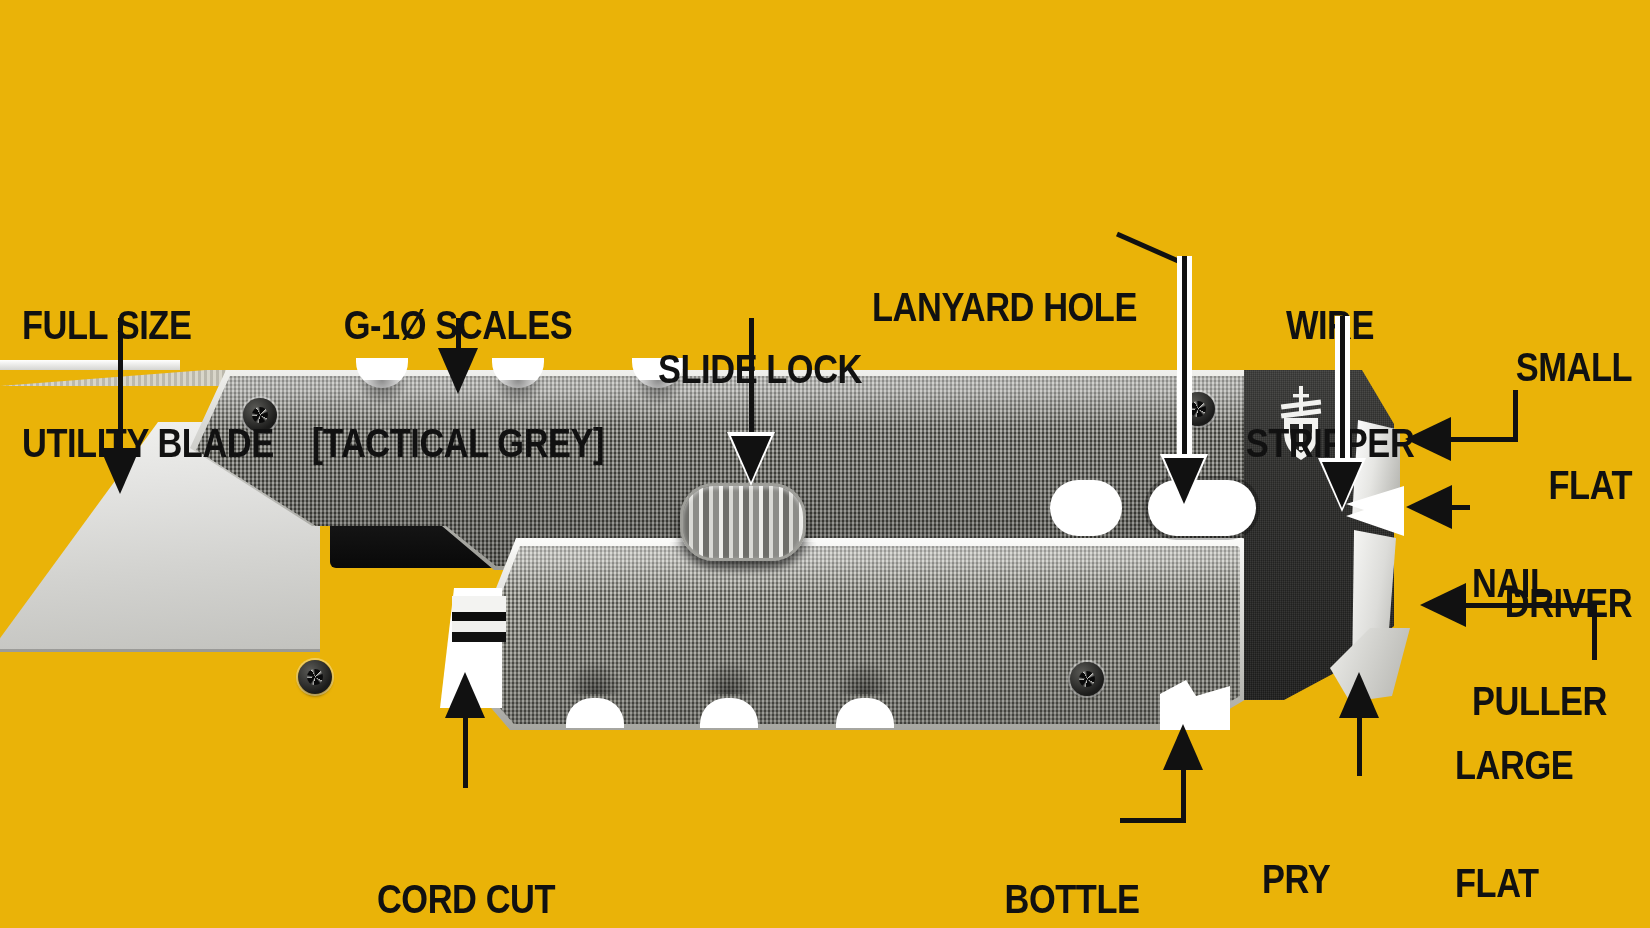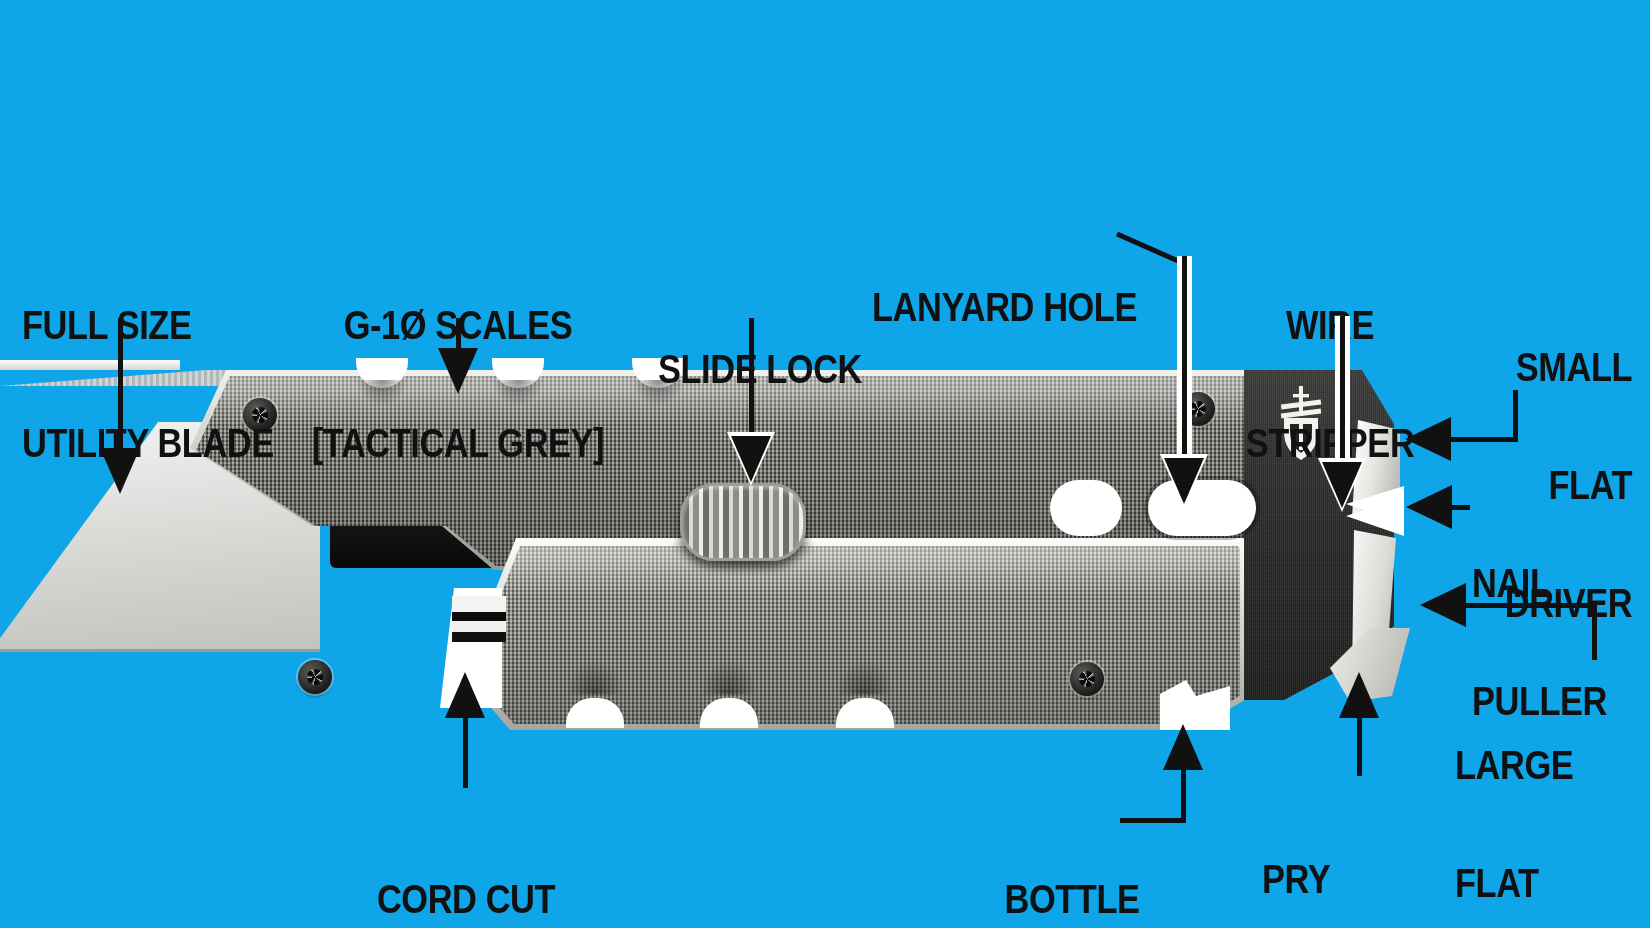--- a/index.html
+++ b/index.html
@@ -1,21 +1,21 @@
 <!DOCTYPE html>
 <html><head>
 <meta charset="utf-8">
 <style>
   html,body{margin:0;padding:0;background:#fff;}
   body{
     width:1650px;height:928px;overflow:hidden;position:relative;
     font-family:"Liberation Sans","DejaVu Sans",sans-serif;
     -webkit-font-smoothing:antialiased;
   }
-  #stage{position:absolute;left:0;top:0;width:1650px;height:928px;background:#0ea5e9;}
+  #stage{position:absolute;left:0;top:0;width:1650px;height:928px;background:#eab308;}
 
   
   .label{
     position:absolute;
     color:#111111;
     font-weight:700;
     font-size:40px;
     line-height:0.98;
     letter-spacing:-0.5px;
     transform:scaleX(0.86);

